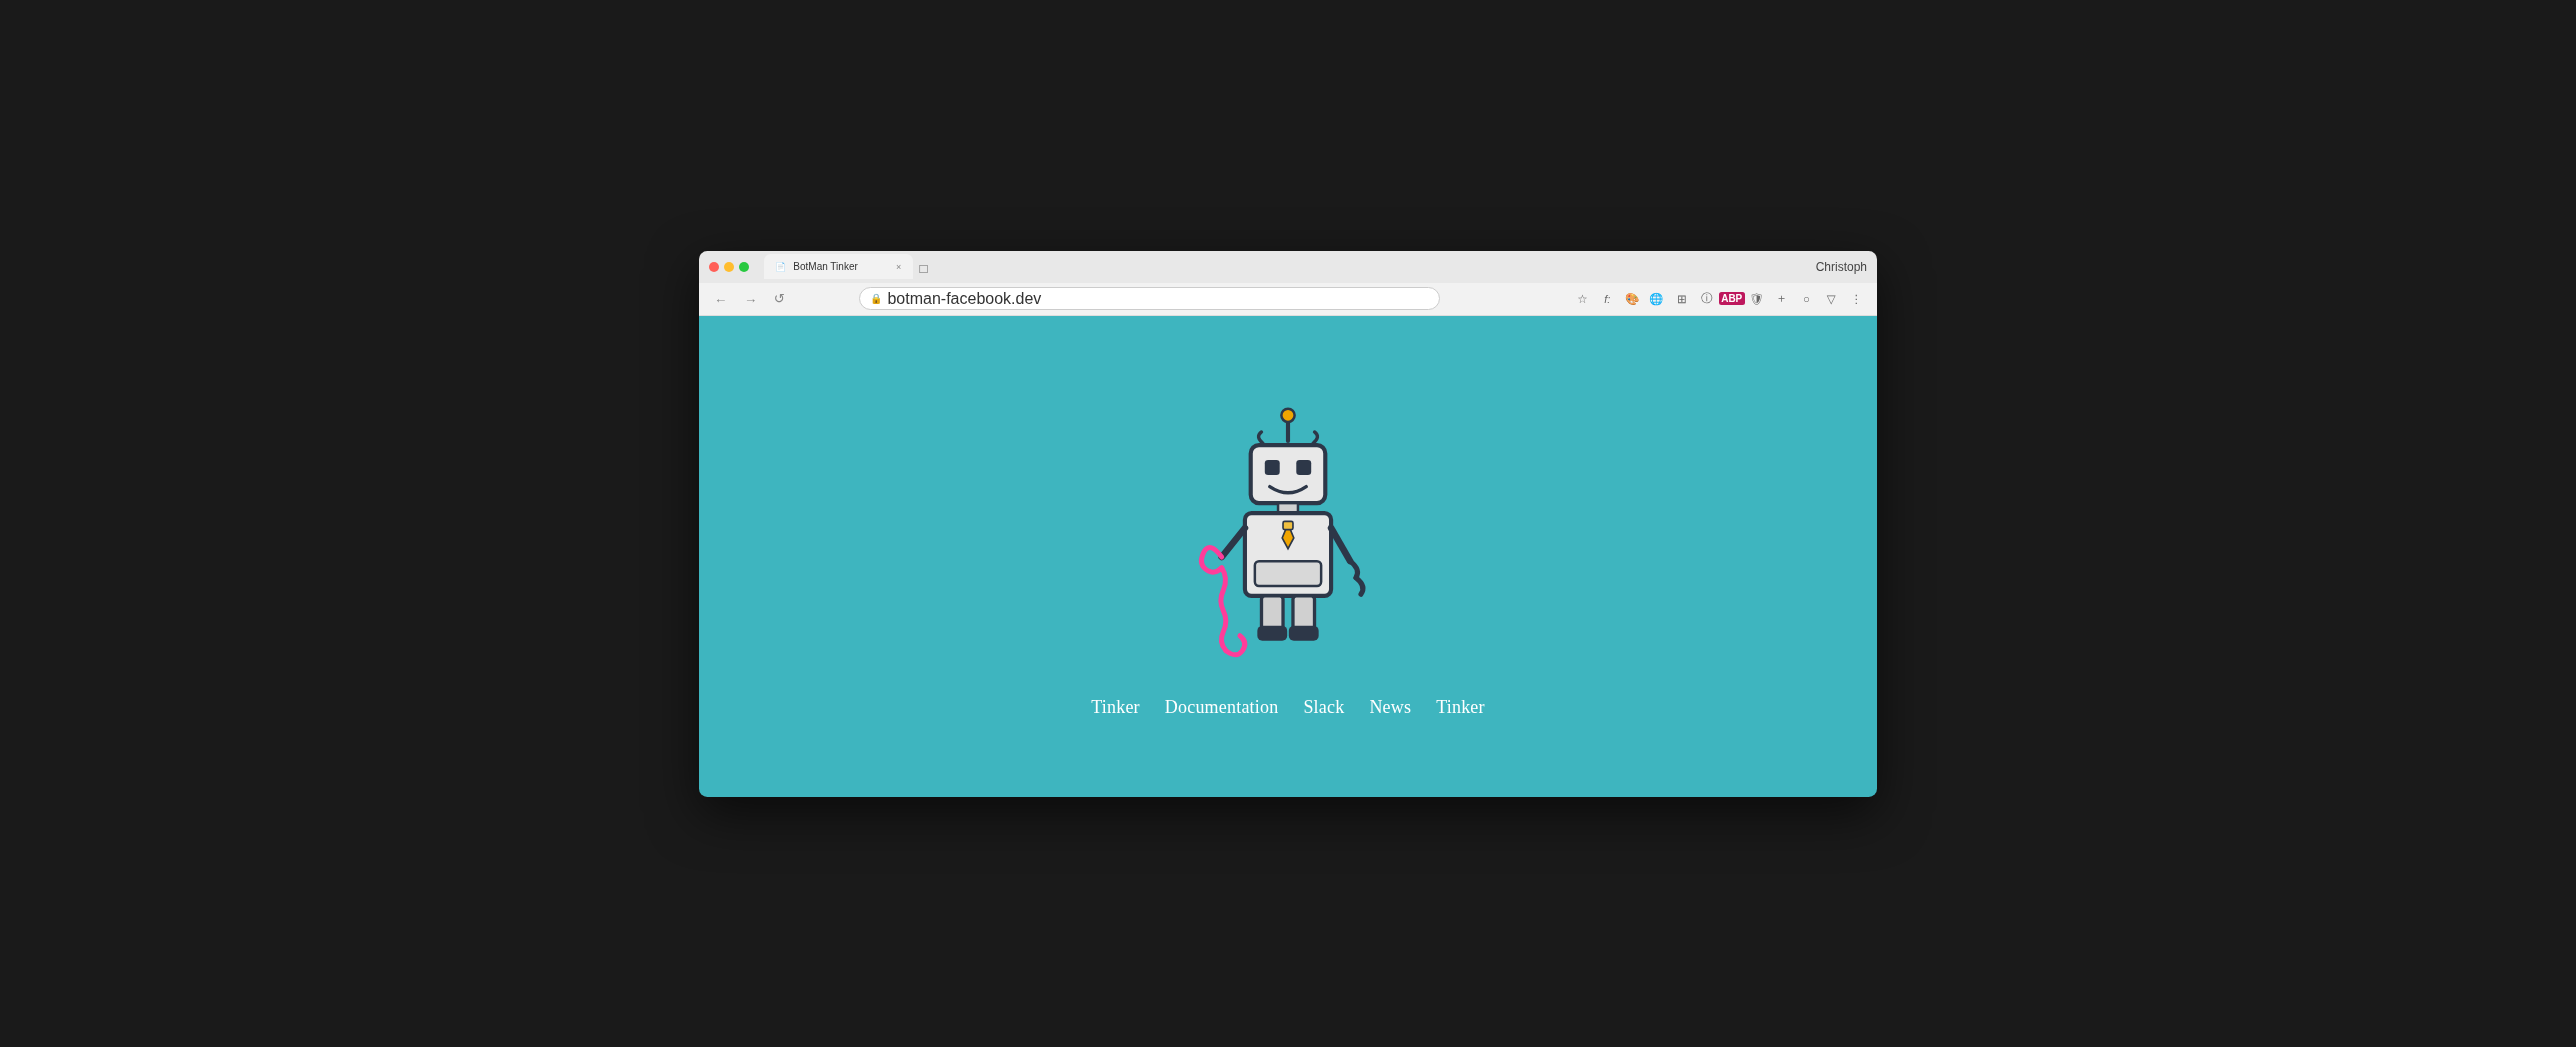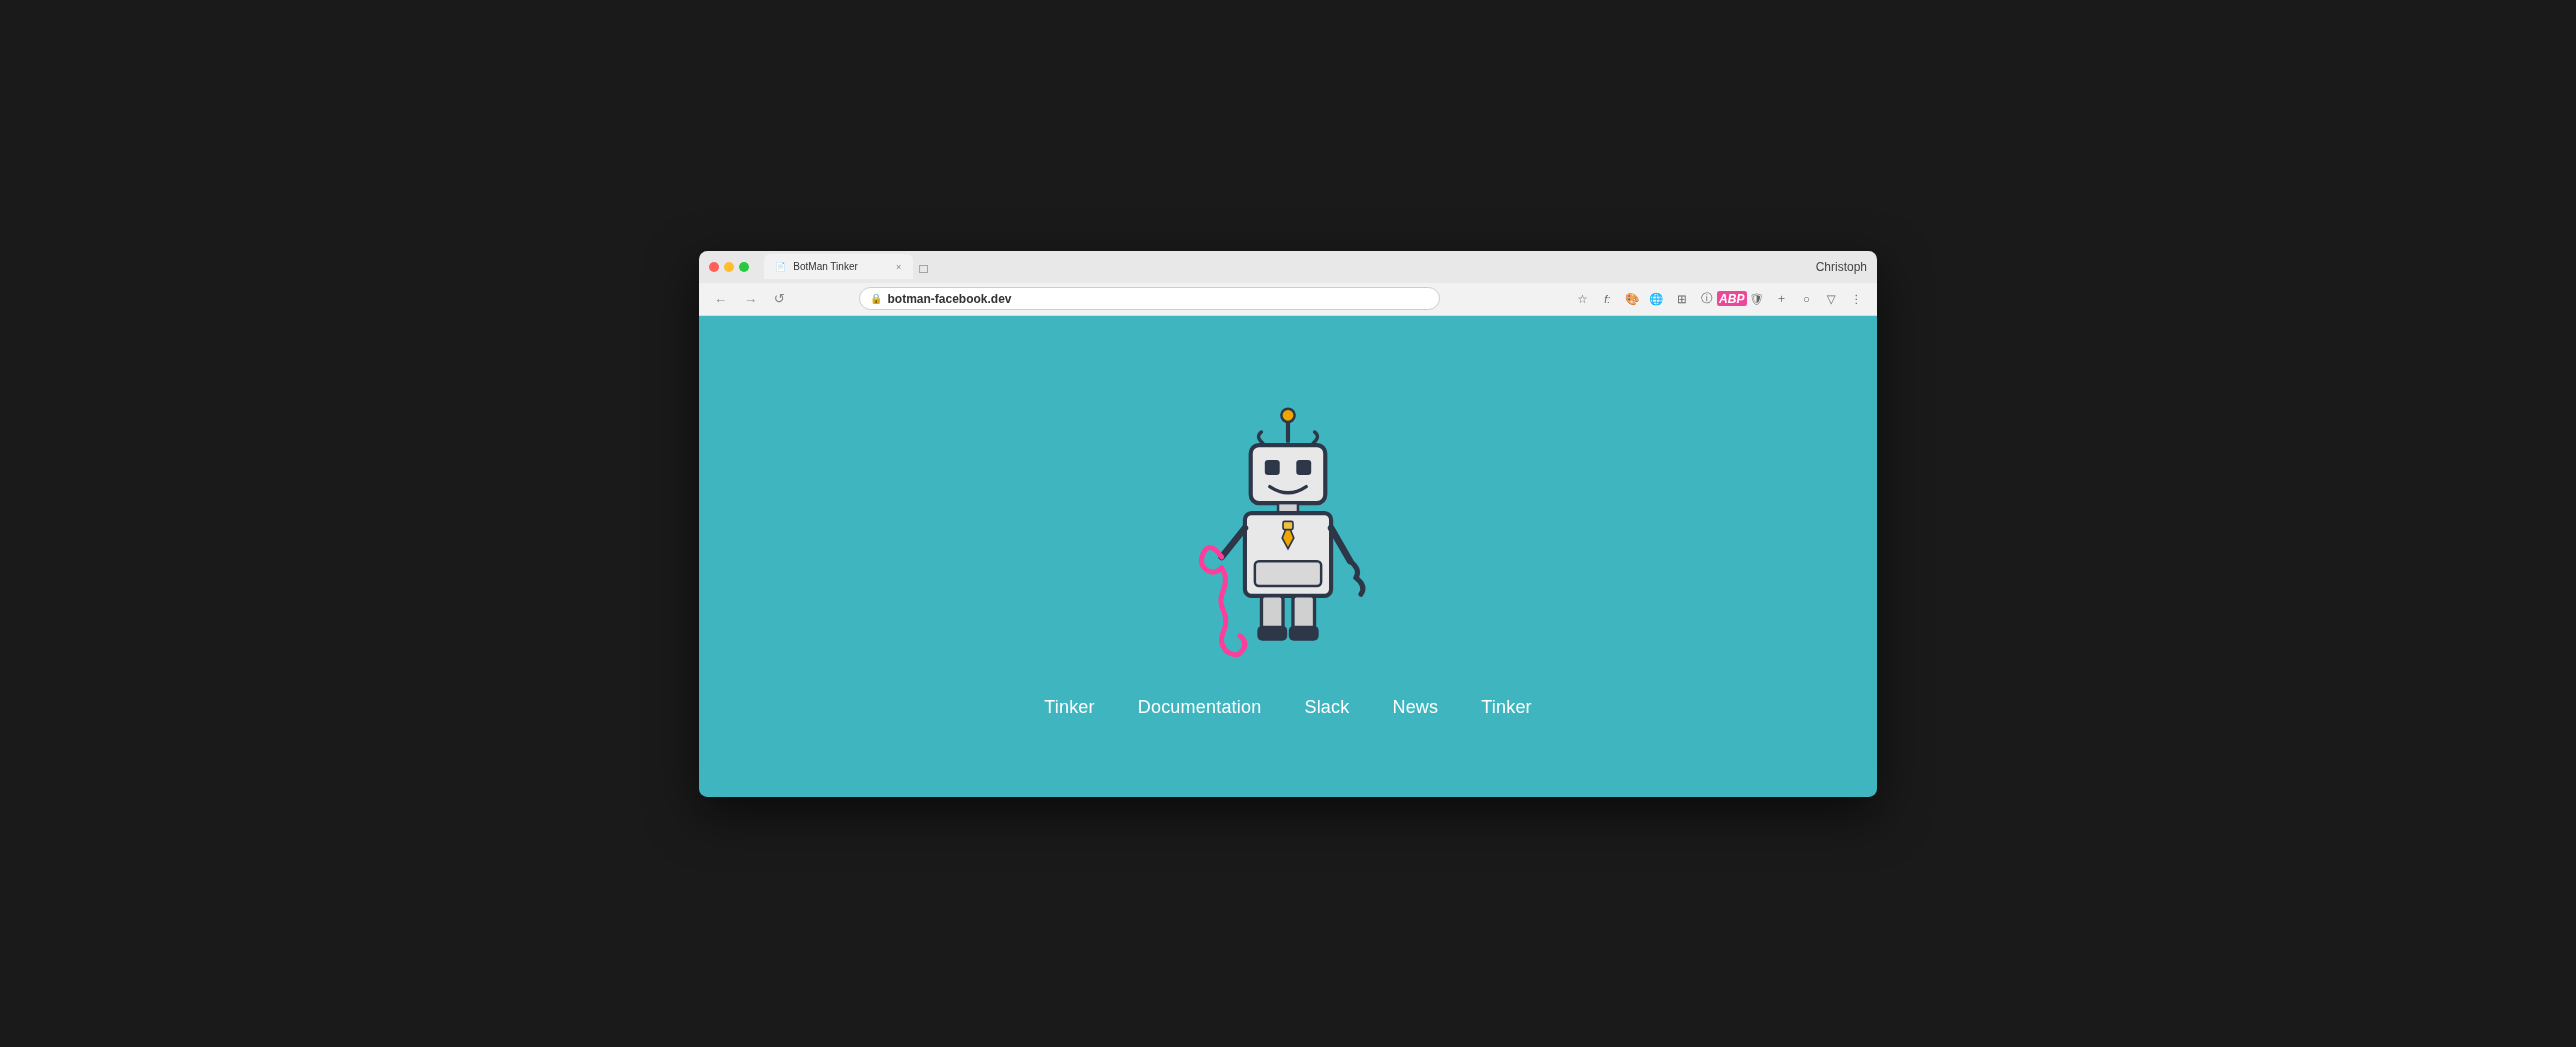--- a/index.html
+++ b/index.html
@@ -126,23 +126,22 @@
       max-width: 581px;
       margin: 0 auto;
     }
 
     .url-icon {
       color: #888;
       font-size: 10px;
     }
 
     .url-text {
-      font-size: 12px;
+      font-size: 16px;
       color: #333;
-      font-weight: bold;
     }
 
     .toolbar-icons {
       display: flex;
       align-items: center;
       gap: 3.3px;
       margin-left: auto;
     }
 
     .toolbar-icon-btn {
@@ -154,27 +153,26 @@
       padding: 3.3px;
       border-radius: 2.5px;
       width: 21.6px;
       height: 21.6px;
       display: flex;
       align-items: center;
       justify-content: center;
     }
 
     .abp-badge {
-      background: #ec4899;
+      background: #be185d;
       color: white;
-      font-size: 12px;
+      font-size: 10px;
       font-weight: bold;
       padding: 0.8px 2.5px;
       border-radius: 2.5px;
-      font-style: italic;
     }
 
     
     .page-content {
       background: #3eb5bf;
       min-height: 481px;
       display: flex;
       flex-direction: column;
       align-items: center;
       justify-content: center;
@@ -188,22 +186,23 @@
     }
 
     .robot-svg {
       width: 232px;
       height: 266px;
     }
 
     
     .nav-links {
       display: flex;
-      gap: 43px;
-      align-items: center;
+      gap: 25px;
+      align-items: center;
+      font-family: Liberation Serif, serif;
     }
 
     .nav-link {
       color: white;
       font-size: 18px;
       font-weight: 500;
       text-decoration: none;
       cursor: pointer;
       letter-spacing: 0.2px;
     }

